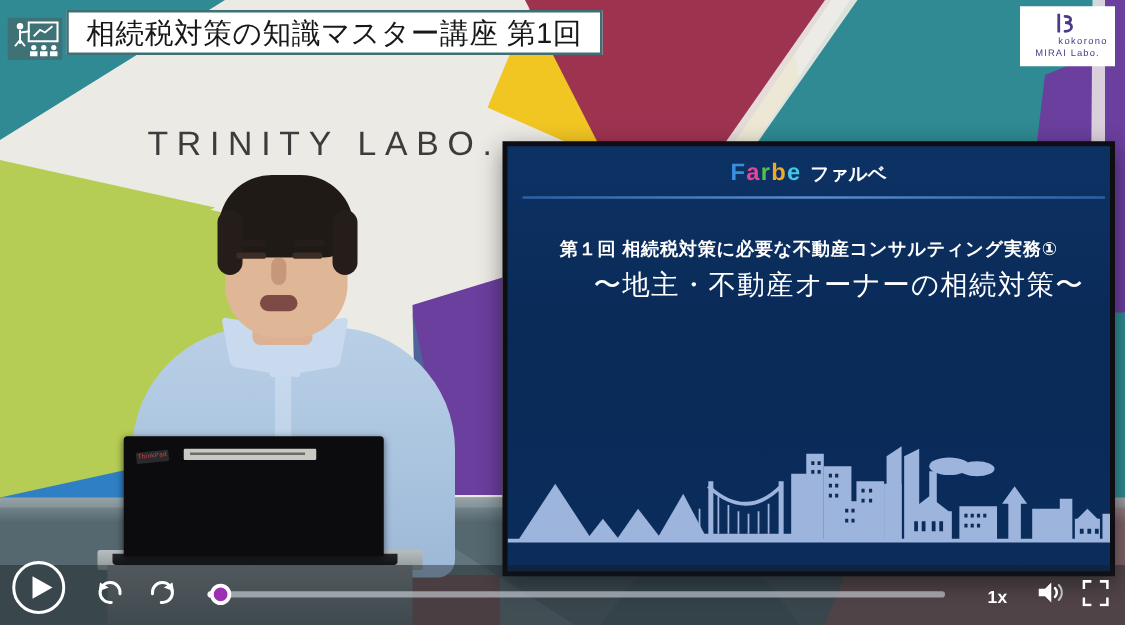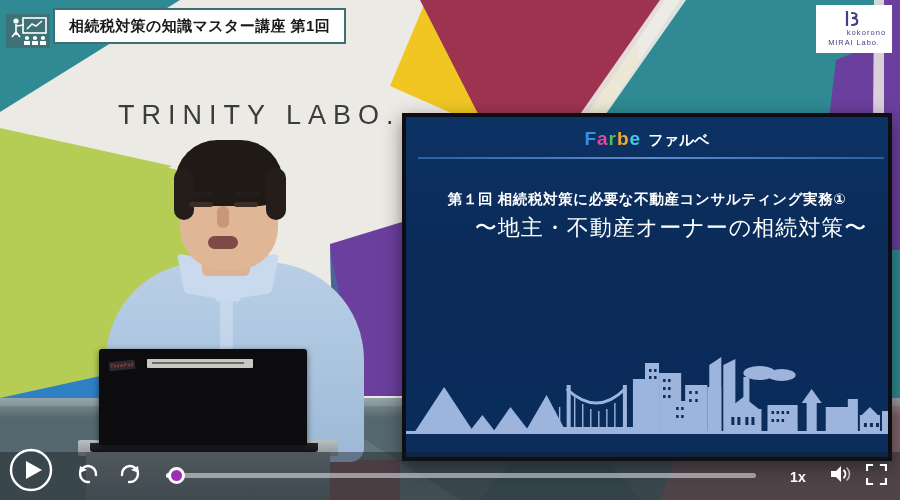--- a/index.html
+++ b/index.html
@@ -85,21 +85,21 @@
   .slide-line1{position:absolute;left:0;top:73px;width:100%;text-align:center;
     font-size:14.5px;color:#ffffff;letter-spacing:.6px;white-space:nowrap;font-weight:bold;}
   .slide-line2{position:absolute;left:0;top:96px;width:100%;text-align:center;
     font-size:22px;color:#ffffff;letter-spacing:1px;white-space:nowrap;padding-left:24px;}
   .cityscape{position:absolute;left:0;bottom:16px;width:100%;height:112px;}
 
   
   .title-chip{position:absolute;left:53px;top:8px;height:36px;
     background:#ffffff;border:2px solid #3f6f73;display:flex;align-items:center;
     padding:0 14px;box-sizing:border-box;}
-  .title-chip-text{font-size:15px;font-weight:bold;color:#16181a;
+  .title-chip-text{font-size:23px;font-weight:normal;color:#16181a;
     letter-spacing:.4px;white-space:nowrap;}
   .lect-icon{position:absolute;left:6px;top:14px;width:44px;height:34px;}
   .brand{position:absolute;right:8px;top:5px;width:76px;height:48px;
     background:#ffffff;display:flex;flex-direction:column;
     align-items:center;justify-content:center;}
   .brand-l1{font-size:7.5px;color:#4b3a86;letter-spacing:1.1px;line-height:11px;margin-left:25px;}
   .brand-l2{font-size:7.5px;color:#4b3a86;letter-spacing:.9px;line-height:10px;}
 
   
   .controls{position:absolute;left:0;bottom:0;width:900px;height:48px;

